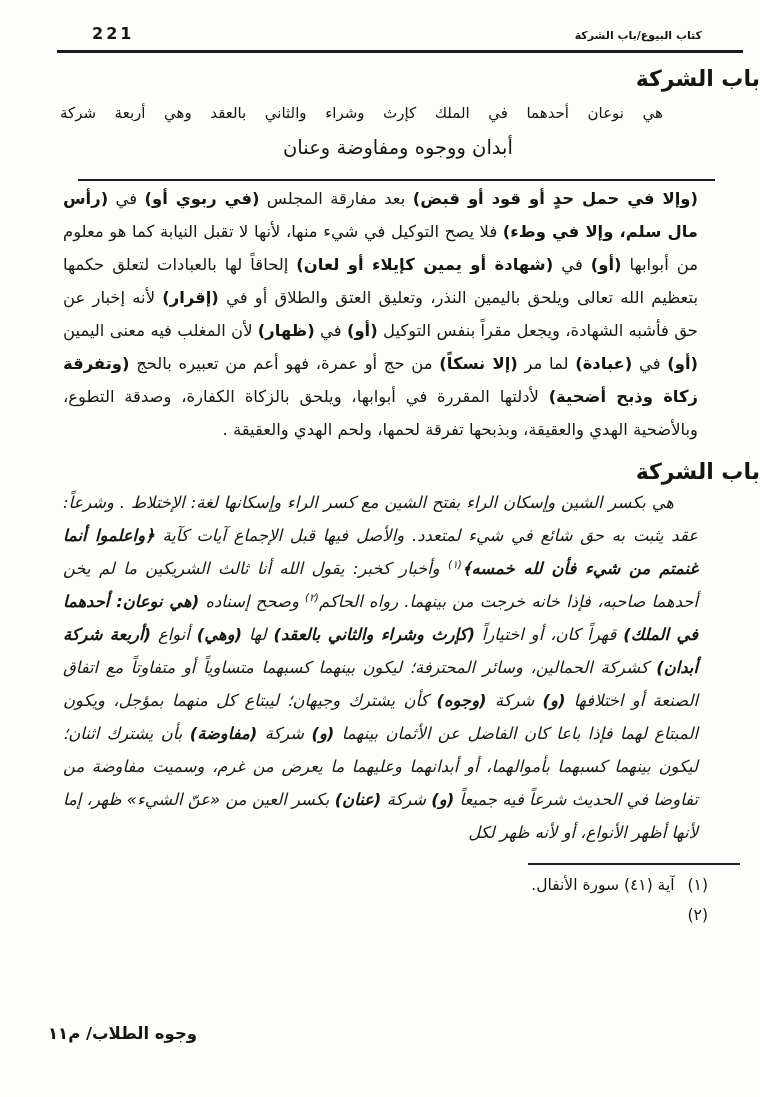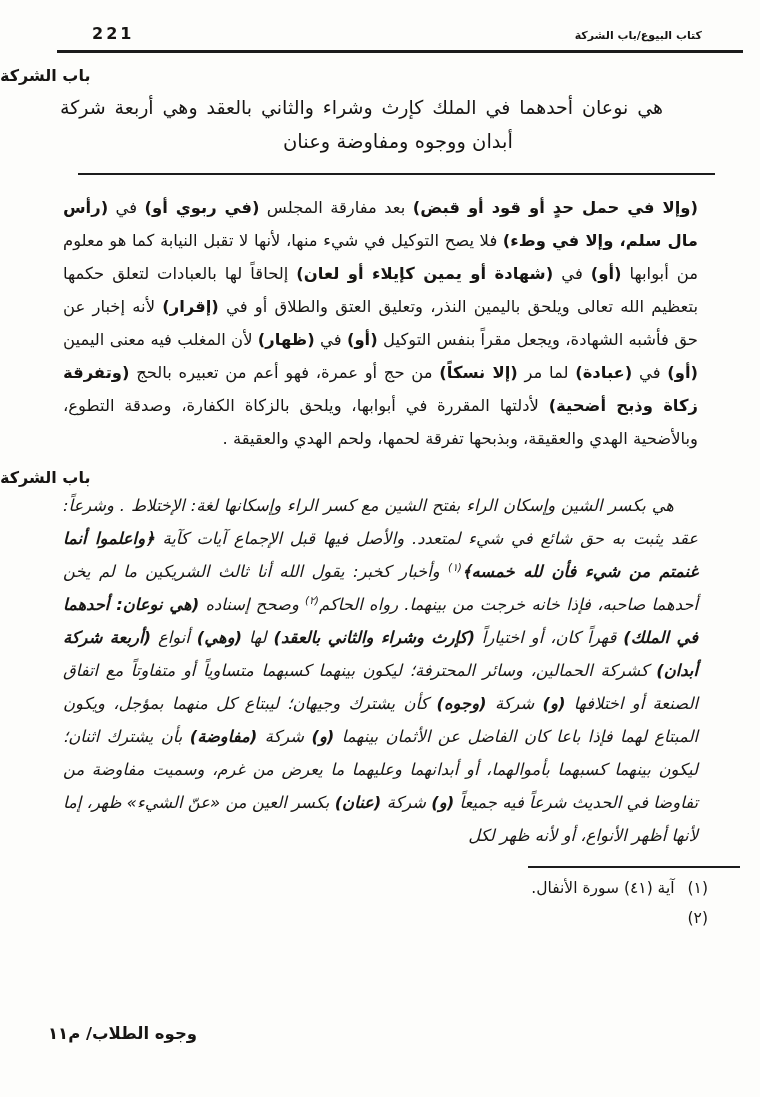--- a/index.html
+++ b/index.html
@@ -19,42 +19,42 @@
   }
   .book-title { font-size: 11px; font-weight: bold; }
   .page-num { font-size: 16px; font-weight: bold; letter-spacing: 3px; }
   .rule-main { border-top: 3px solid #1c1c1c; margin: 7px 17px 0 57px; }
   .matn {
     font-size: 19.5px; line-height: 34.5px;
     padding: 14px 62px 0 60px;
     text-align: justify;
   }
   .chapter-heading {
-    text-align: left; font-weight: bold; font-size: 16px;
+    text-align: right; font-weight: bold; font-size: 22px;
     padding-top: 13px;
   }
   .matn-p2l1 {
-    font-size: 19px; line-height: 34.5px;
+    font-size: 15px; line-height: 34.5px;
     padding: 5px 62px 0 60px;
     text-indent: 35px;
     text-align: justify; text-align-last: justify;
     white-space: nowrap; overflow: hidden;
   }
   .matn-p2l2 {
     font-size: 19.5px; line-height: 34.5px;
     text-align: center;
     position: relative; left: 18px;
   }
   .rule-2 { border-top: 2px solid #1c1c1c; margin: 14px 45px 0 78px; }
   .commentary {
     font-size: 16.4px; line-height: 33px;
     padding: 0 62px 0 63px;
     text-align: justify;
   }
-  .commentary.p1 { padding-top: 8px; margin-top: 8px; }
+  .commentary.p1 { padding-top: 1px; }
   .commentary.p2 { text-indent: 24px; padding-top: 2px; font-style: italic; }
   .commentary .bold { font-weight: bold; }
   sup { font-size: 10.5px; line-height: 0; vertical-align: super; }
   .footnotes { margin-top: 14px; }
   .fn-rule {
     width: 212px; border-top: 2px solid #1c1c1c;
     margin: 0 20px 5px 0;
   }
   .fn-line {
     display: flex; gap: 13px;

